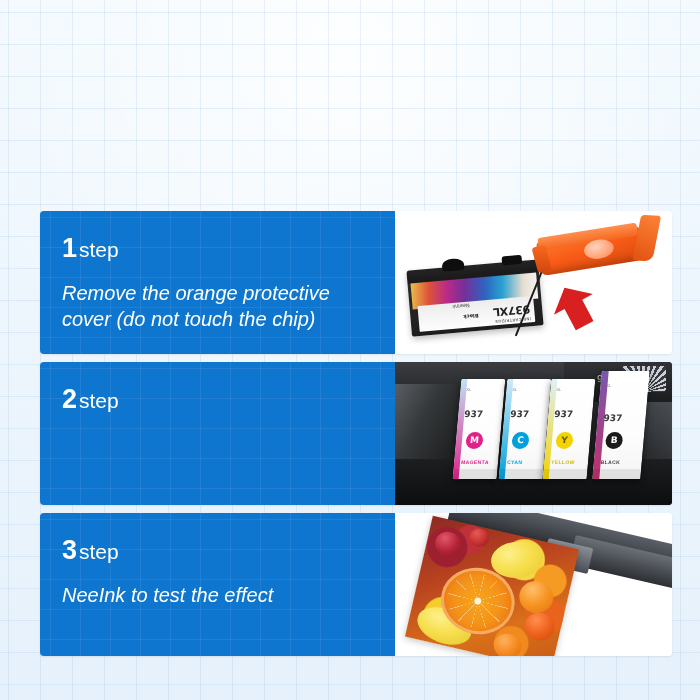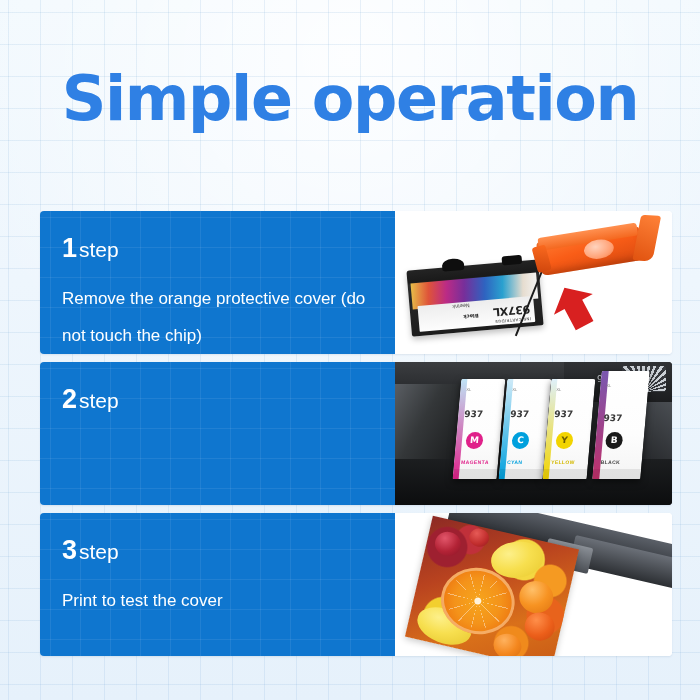--- a/index.html
+++ b/index.html
@@ -116,24 +116,25 @@
   }
   .step-word {
     font-size: 21px;
     font-weight: normal;
     line-height: 30px;
     margin-left: 2px;
   }
   .step-desc {
     position: relative;
     z-index: 1;
-    font-size: 17px;
-    line-height: 37px;
+    font-size: 20px;
+    line-height: 26px;
     font-weight: normal;
     max-width: 320px;
+    font-style: italic;
   }
 
   .step-media {
     position: relative;
     flex: 1 1 auto;
     background: #ffffff;
     overflow: hidden;
   }
 
   
@@ -432,21 +433,20 @@
   }
 </style>
 </head>
 <body>
 
 <div class="content">
 
   <div class="page-wash"></div>
   <div class="page-grid"></div>
 
-  <h1 class="title">Simple operation</h1>
 
   <div class="steps">
 
     <div class="step-row">
       <div class="step-text">
         <div class="step-head">
           <span class="step-num">1</span>
           <span class="step-word">step</span>
         </div>
         <div class="step-desc">Remove the orange protective cover (do not touch the chip)</div>
@@ -544,21 +544,21 @@
         </div>
       </div>
     </div>
 
     <div class="step-row">
       <div class="step-text">
         <div class="step-head">
           <span class="step-num">3</span>
           <span class="step-word">step</span>
         </div>
-        <div class="step-desc">Print to test the cover</div>
+        <div class="step-desc">NeeInk to test the effect</div>
       </div>
 
       <div class="step-media">
         <div class="art3">
           <div class="p3-bar"></div>
           <div class="p3-bar2"></div>
           <div class="p3-slot"></div>
           <div class="p3-photo">
             <div class="p3-berry"></div>
             <div class="p3-berry2"></div>

